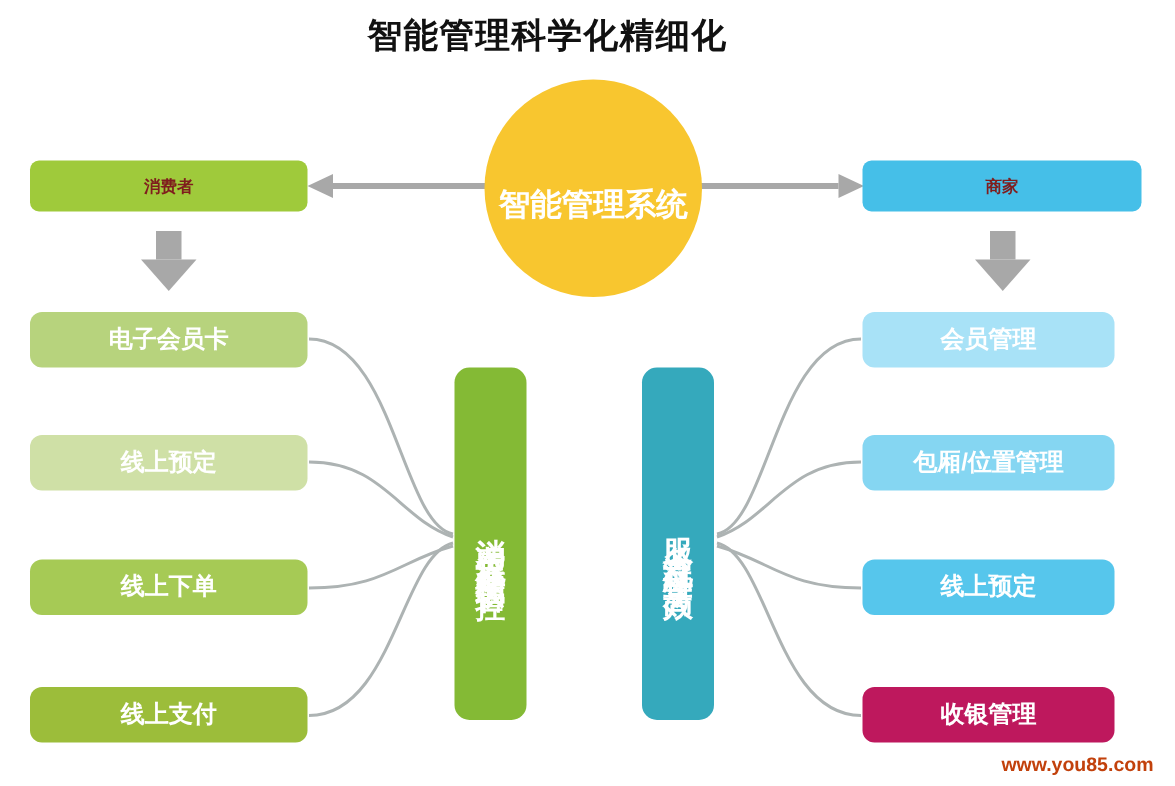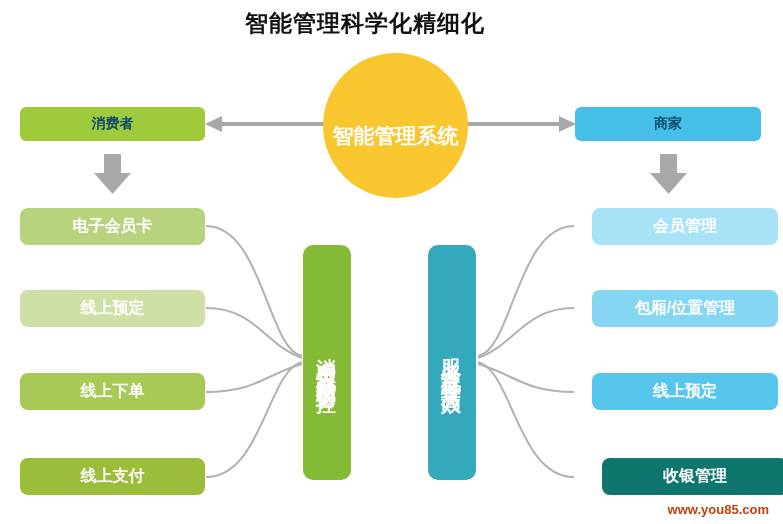--- a/index.html
+++ b/index.html
@@ -16,31 +16,31 @@
   }
   #connector-layer{left:0;top:0;width:783px;height:524px;pointer-events:none;}
   #center-circle{
     left:323px;top:53px;width:145px;height:145px;border-radius:50%;
     display:flex;align-items:center;justify-content:center;
   }
   #center-circle .lbl{color:#fff;font-size:21px;font-weight:bold;margin-top:20px;}
   .hdr-box{
     height:34px;border-radius:6px;
     display:flex;align-items:center;justify-content:center;
-    color:#0c4a6e;font-size:14px;font-weight:bold;
+    color:#7f1d1d;font-size:11px;font-weight:bold;
   }
   #left-header{left:20px;top:107px;width:185px;}
   #right-header{left:575px;top:107px;width:186px;}
   .item-box{
     width:185px;height:37px;border-radius:8px;
     display:flex;align-items:center;justify-content:center;
     color:#fff;font-size:16px;font-weight:bold;
   }
   .l-item{left:20px;}
-  .r-item{left:592px;width:186px;}
+  .r-item{left:575px;width:168px;}
   .row1{top:208px;} .row2{top:290px;} .row3{top:373px;} .row4{top:458px;}
   .vbar{
     top:245px;width:48px;height:235px;border-radius:10px;
     display:flex;align-items:center;justify-content:center;
   }
   .vbar .vtxt{
     writing-mode:vertical-rl;text-orientation:upright;
     color:#fff;font-size:20px;font-weight:bold;letter-spacing:5px;
   }
   #left-bar{left:303px;}
@@ -101,21 +101,21 @@
 <div id="right-header" class="abs hdr-box" style="background-color: rgb(69, 191, 232);">商家</div>
 
 <div class="abs item-box l-item row1" style="background-color: rgb(183, 211, 125);">电子会员卡</div>
 <div class="abs item-box l-item row2" style="background-color: rgb(207, 224, 166);">线上预定</div>
 <div class="abs item-box l-item row3" style="background-color: rgb(166, 202, 85);">线上下单</div>
 <div class="abs item-box l-item row4" style="background-color: rgb(156, 189, 58);">线上支付</div>
 
 <div class="abs item-box r-item row1" style="background-color: rgb(168, 226, 247);">会员管理</div>
 <div class="abs item-box r-item row2" style="background-color: rgb(133, 214, 242);">包厢/位置管理</div>
 <div class="abs item-box r-item row3" style="background-color: rgb(86, 198, 236);">线上预定</div>
-<div class="abs item-box r-item row4" style="background-color: #0f766e; margin-left: 10px;">收银管理</div>
+<div class="abs item-box r-item row4" style="background-color: #be185d;">收银管理</div>
 
 <div id="left-bar" class="abs vbar" style="background-color: rgb(132, 186, 53);">
   <span class="vtxt">消费流程精细管控</span>
 </div>
 <div id="right-bar" class="abs vbar" style="background-color: rgb(53, 169, 188);">
   <span class="vtxt">服务流程科学高效</span>
 </div>
 
 <div id="watermark" class="abs">
   <div class="wm-url">www.you85.com</div>

